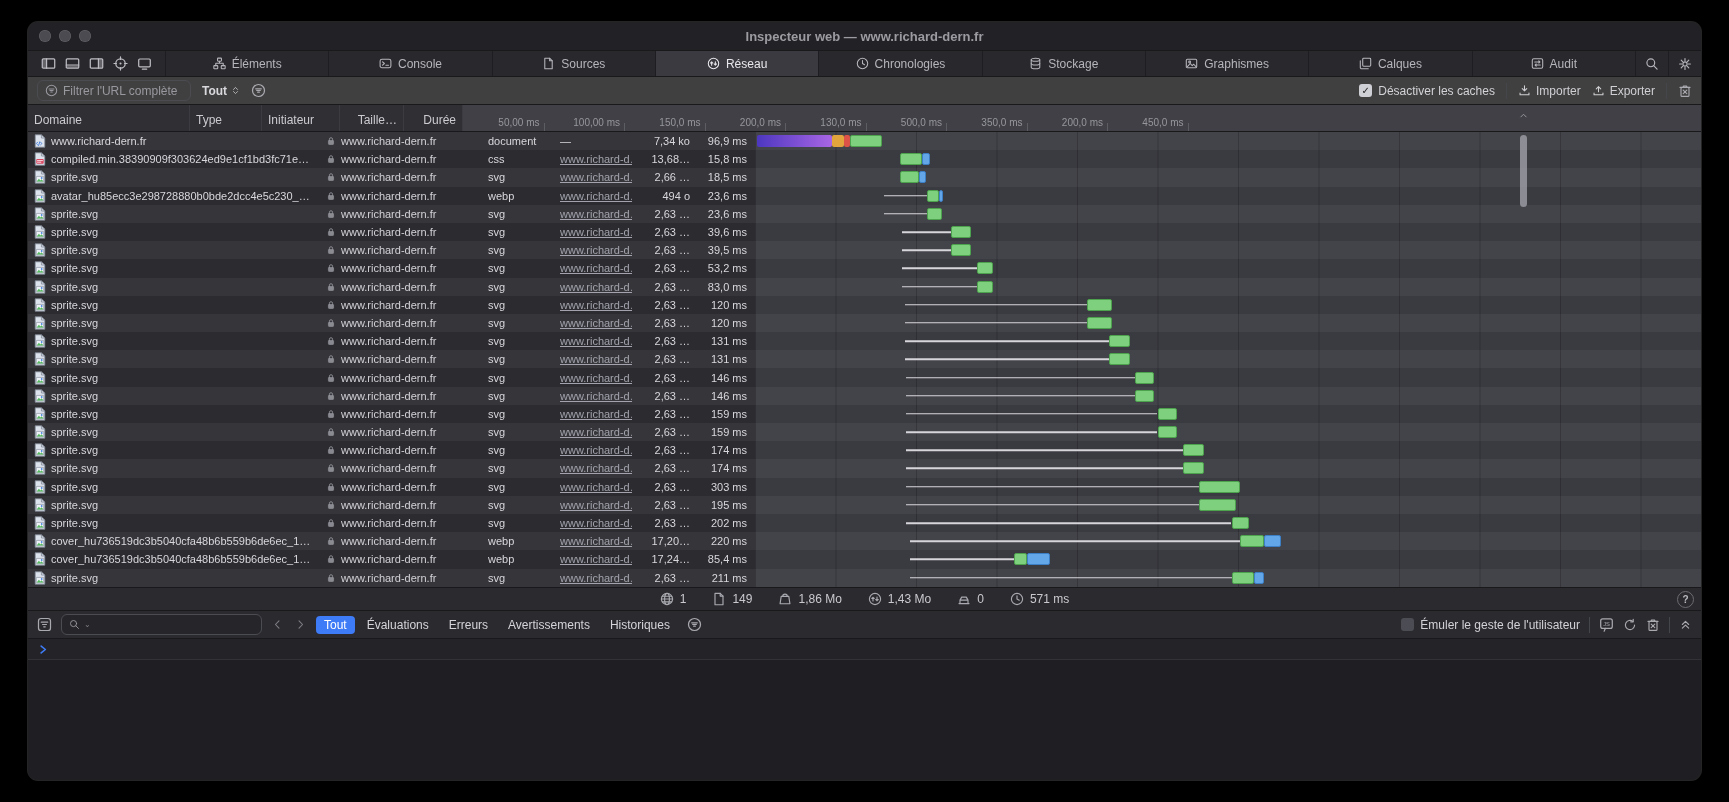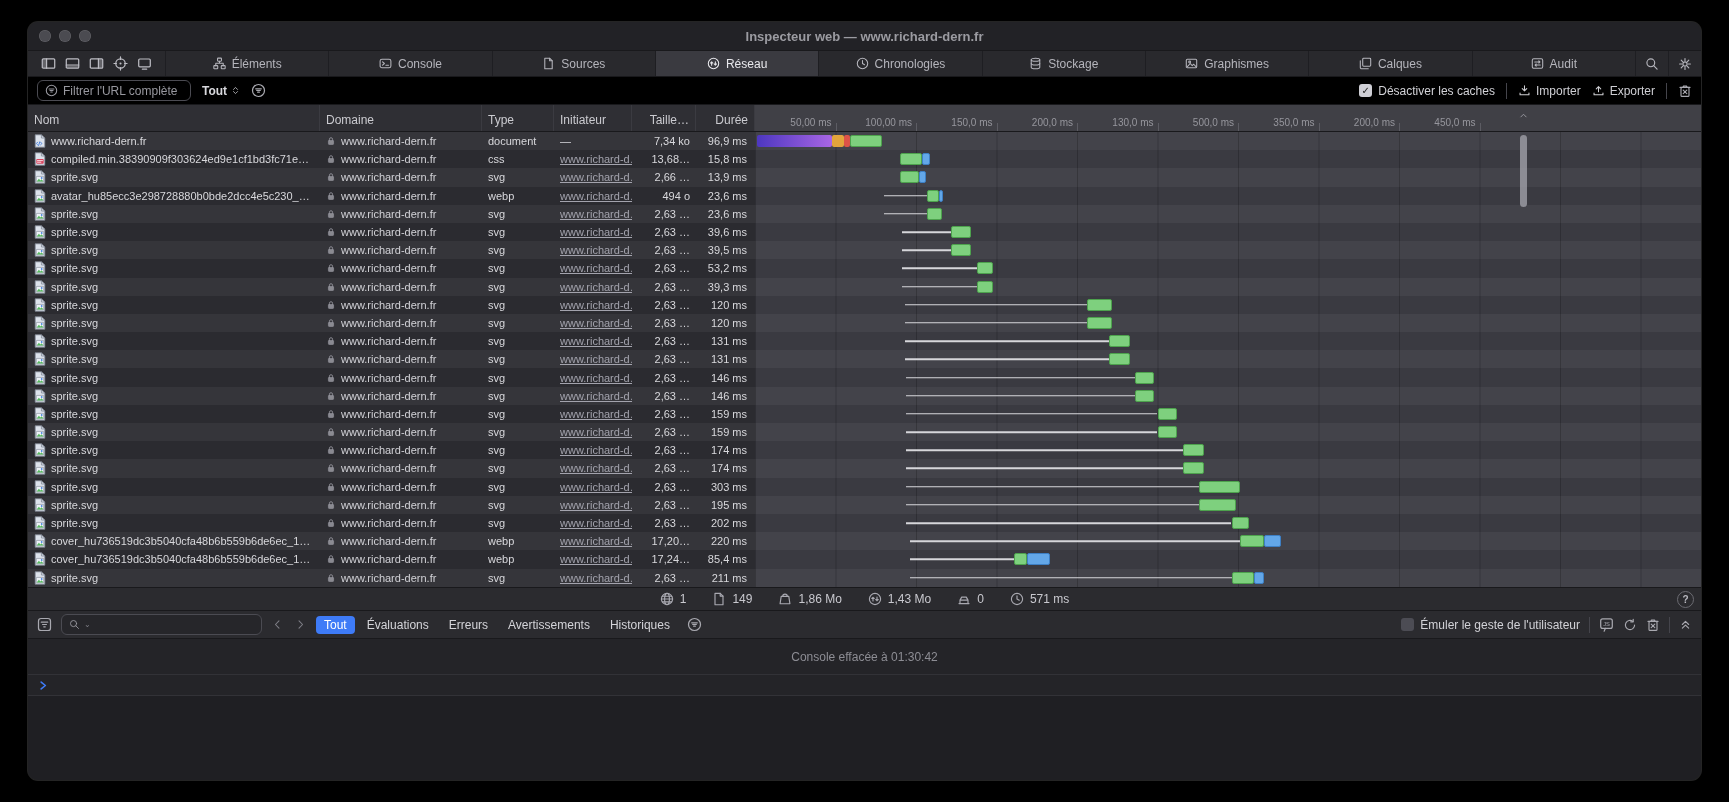--- a/index.html
+++ b/index.html
@@ -14,21 +14,21 @@
   
   .tabbar{height:25px;flex:0 0 25px;background:#29292d;border-bottom:1px solid #19191c;display:flex;align-items:stretch;color:#b5b5bc;}
   .dock{display:flex;align-items:center;gap:9px;padding:0 13px;color:#bdbdc4;}
   .tabs{flex:1;display:flex;}
   .tab{flex:1;display:flex;align-items:center;justify-content:center;gap:6px;font-size:12px;border-left:1px solid #1e1e22;color:#b5b5bc;cursor:default;}
   .tab.selected{background:#3a3a40;color:#e8e8ec;}
   .tabtools{display:flex;align-items:stretch;border-left:1px solid #1e1e22;}
   .tooltab{display:flex;align-items:center;padding:0 9px;border-left:1px solid #1e1e22;color:#b5b5bc;}
   .tooltab:first-child{border-left:none;}
   
-  .netbar{height:27px;flex:0 0 27px;background:#000000;border-bottom:1px solid #19191c;display:flex;align-items:center;gap:11px;padding:0 9px;font-size:12px;color:#d2d2d7;}
+  .netbar{height:27px;flex:0 0 27px;background:#404040;border-bottom:1px solid #19191c;display:flex;align-items:center;gap:11px;padding:0 9px;font-size:12px;color:#d2d2d7;}
   .field{display:flex;align-items:center;gap:5px;height:19px;padding:0 7px;border:1px solid #4b4b52;border-radius:6px;color:#98989f;min-width:138px;}
   .scopepick{display:flex;align-items:center;gap:4px;color:#d8d8dd;font-weight:bold;}
   .iconbtn{display:flex;align-items:center;color:#a9a9b0;}
   .spacer{flex:1;}
   .cbgroup{display:flex;align-items:center;gap:6px;}
   .cb{width:13px;height:13px;border-radius:3px;display:flex;align-items:center;justify-content:center;font-size:10px;}
   .cb.on{background:#cfcfd6;color:#222;}
   .cb.off{background:#4c4c54;}
   .vsep{width:1px;height:16px;background:#45454c;}
   .txtbtn{display:flex;align-items:center;gap:5px;color:#cfcfd4;}
@@ -298,21 +298,20 @@
             <path d="M2 3.4h10M5.4 3.4V2h3.2v1.4"></path>
             <rect x="3" y="3.4" width="8" height="9" rx="1"></rect>
             <path d="M5.2 6.2l3.6 3.4M8.8 6.2l-3.6 3.4"></path>
           </svg>
         </span>
       </span>
   </div>
 
   <div class="thead">
     <div class="theadleft" id="thead">
-        <div class="th" style="width:292px">Nom</div>
         <div class="th" style="width:162px">Domaine</div>
         <div class="th" style="width:72px">Type</div>
         <div class="th" style="width:78px">Initiateur</div>
         <div class="th" style="width:64px;justify-content:flex-end">Taille…</div>
         <div class="th" style="width:59px;justify-content:flex-end">Durée</div>
       </div>
     <div class="ruler" id="ruler">
         <div class="tick" style="left:80.5px"></div>
         <div class="ticklab" style="left:80.5px">50,00 ms</div>
         <div class="tick" style="left:161.0px"></div>
@@ -447,21 +446,21 @@
           <div class="cell c-typ">
             <span>svg</span>
           </div>
           <div class="cell c-ini">
             <span class="ini-link">www.richard-d…</span>
           </div>
           <div class="cell c-tai">
             <span>2,66 …</span>
           </div>
           <div class="cell c-dur">
-            <span>13,9 ms</span>
+            <span>18,5 ms</span>
           </div>
         </div>
         <div class="rr">
           <div class="seg request" style="left:144.9px;width:19.3px"></div>
           <div class="seg response" style="left:164.2px;width:6.4px"></div>
         </div>
       </div>
       <div class="row">
         <div class="rl">
           <div class="cell c-nom">
@@ -694,21 +693,21 @@
           <div class="cell c-typ">
             <span>svg</span>
           </div>
           <div class="cell c-ini">
             <span class="ini-link">www.richard-d…</span>
           </div>
           <div class="cell c-tai">
             <span>2,63 …</span>
           </div>
           <div class="cell c-dur">
-            <span>39,3 ms</span>
+            <span>83,0 ms</span>
           </div>
         </div>
         <div class="rr">
           <div class="seg queue" style="left:146.5px;width:75.7px"></div>
           <div class="seg request" style="left:222.2px;width:16.1px"></div>
         </div>
       </div>
       <div class="row">
         <div class="rl">
           <div class="cell c-nom">
@@ -1511,21 +1510,20 @@
     <div class="vsep"></div>
     <span class="iconbtn">
         <span id="ic-expand">
           <svg class="ic" width="13" height="13" viewBox="0 0 14 14" fill="none" stroke="currentColor" stroke-width="1.15" stroke-linecap="round" stroke-linejoin="round">
             <path d="M3.6 7L7 3.6 10.4 7M3.6 11L7 7.6l3.4 3.4"></path>
           </svg>
         </span>
       </span>
   </div>
 
-  <div class="cmsg">Console effacée à 01:30:42</div>
 
   <div class="cprompt">
     <span id="ic-prompt">
         <svg class="ic" width="11" height="11" viewBox="0 0 14 14" fill="none" stroke="currentColor" stroke-width="1.15" stroke-linecap="round" stroke-linejoin="round">
           <path d="M4 2.6L9.4 7 4 11.4" stroke-width="2"></path>
         </svg>
       </span>
   </div>
 
   <div class="crest"></div>

